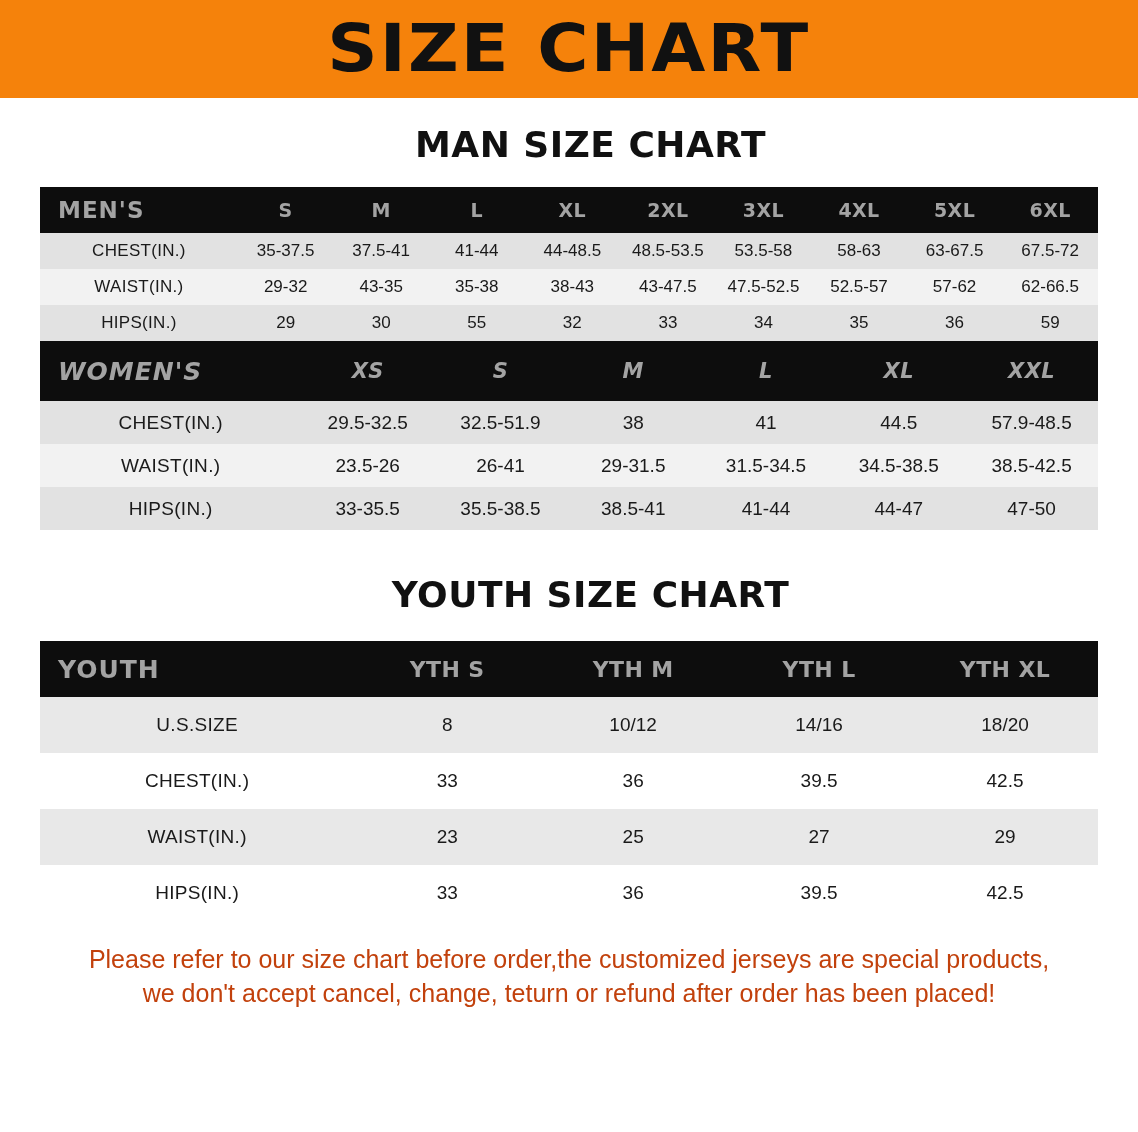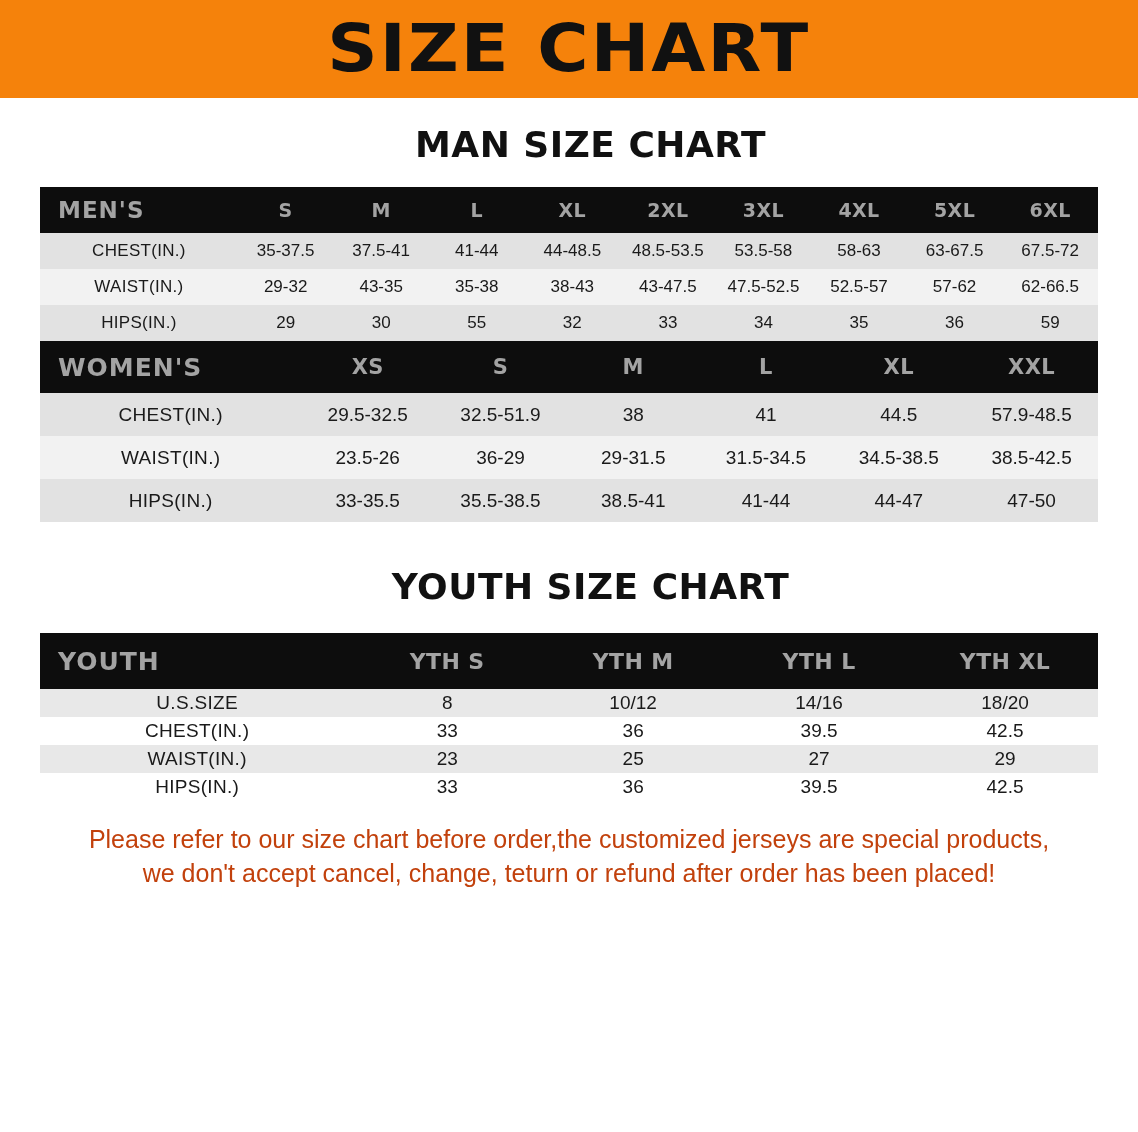--- a/index.html
+++ b/index.html
@@ -99,29 +99,29 @@
   }
   .size-table tbody td.first-col {
     text-align: center;
     font-size: 17px;
     letter-spacing: 0.3px;
   }
   .row-a td { background: #e2e2e2; }
   .row-b td { background: #f2f2f2; }
 
   
-  .women .size-table thead th { height: 52px; font-size: 21px; }
+  .women .size-table thead th { height: 60px; font-size: 21px; font-style: italic; }
   .women .size-table thead th.first-col { font-size: 25px; }
   .women .size-table tbody td { height: 43px; font-size: 19px; }
   .women .size-table tbody td.first-col { font-size: 19px; }
 
   
   .youth .size-table thead th { height: 56px; font-size: 22px; }
   .youth .size-table thead th.first-col { font-size: 25px; }
-  .youth .size-table tbody td { height: 28px; font-size: 19px; }
+  .youth .size-table tbody td { height: 56px; font-size: 19px; }
   .youth .size-table tbody td.first-col { font-size: 19px; }
   .youth .row-a td { background: #e8e8e8; }
   .youth .row-b td { background: #ffffff; }
 
   
   .note {
     margin: 22px 38px 0 38px;
     color: #c2410c;
     font-family: "Liberation Sans", sans-serif;
     font-size: 25px;
@@ -219,21 +219,21 @@
             <td>29.5-32.5</td>
             <td>32.5-51.9</td>
             <td>38</td>
             <td>41</td>
             <td>44.5</td>
             <td>57.9-48.5</td>
           </tr>
           <tr class="row-b">
             <td class="first-col">WAIST(IN.)</td>
             <td>23.5-26</td>
-            <td>36-29</td>
+            <td>26-41</td>
             <td>29-31.5</td>
             <td>31.5-34.5</td>
             <td>34.5-38.5</td>
             <td>38.5-42.5</td>
           </tr>
           <tr class="row-a">
             <td class="first-col">HIPS(IN.)</td>
             <td>33-35.5</td>
             <td>35.5-38.5</td>
             <td>38.5-41</td>

